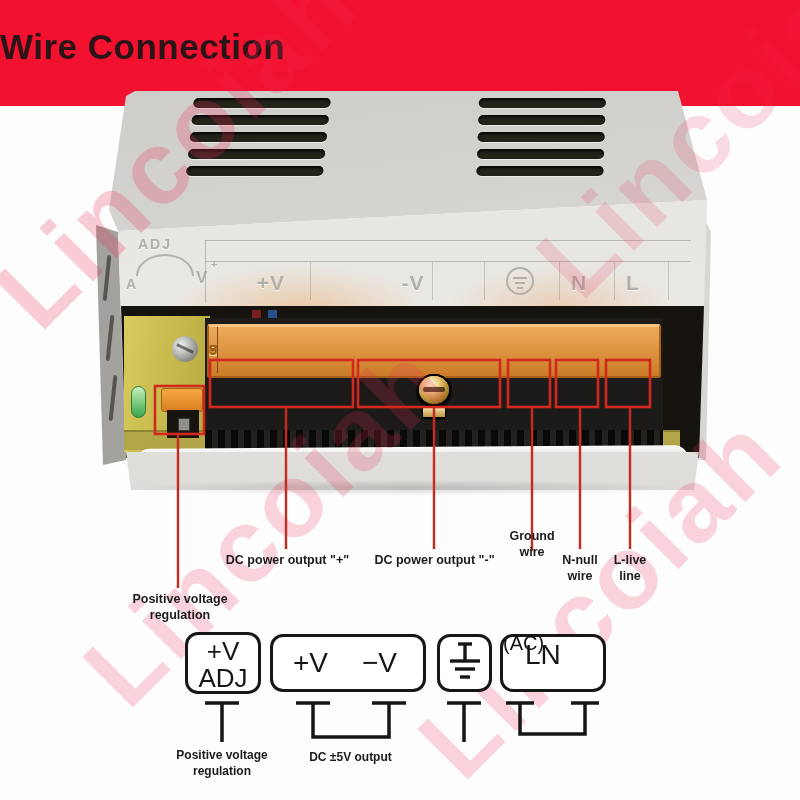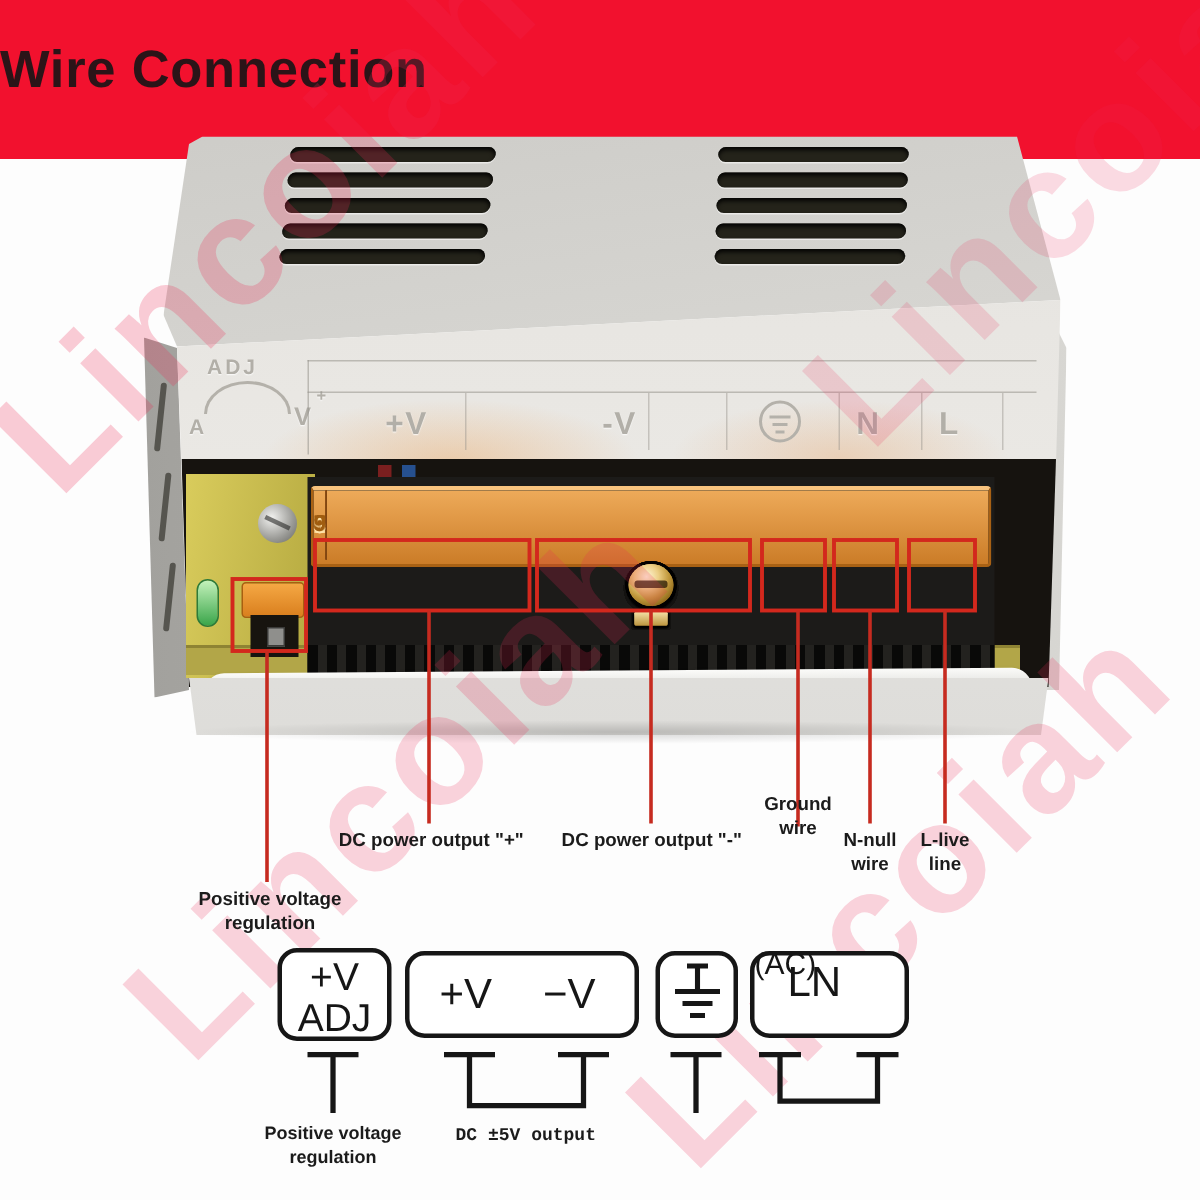--- a/index.html
+++ b/index.html
@@ -121,21 +121,21 @@
   .dbox-adj{left:185px;top:632px;width:76px;height:62px;text-align:center;font-size:26px;line-height:27px;padding-top:3px;}
   .dbox-out{left:270px;top:634px;width:156px;height:58px;display:flex;align-items:center;
             justify-content:space-between;padding:0 26px 0 20px;font-size:28px;}
   .dbox-gnd{left:437px;top:634px;width:55px;height:58px;display:flex;align-items:center;justify-content:center;}
   .dbox-ac{left:500px;top:634px;width:106px;height:58px;font-size:28px;}
   .dbox-ac .ln{position:static;display:flex;justify-content:space-between;padding:2px 20px 0 22px;}
   .dbox-ac .ac{position:static;display:block;text-align:center;font-size:20px;margin-top:-5px;}
   .pins-svg{left:0;top:0;z-index:4;}
   .caption{z-index:4;text-align:center;font-size:12px;font-weight:bold;color:#1b1b1b;line-height:16px;}
   .cap-adj{left:160px;top:747px;width:124px;}
-  .cap-out{left:278px;top:749px;width:145px;font-family:Liberation Mono, monospace;}
+  .cap-out{left:278px;top:749px;width:145px;}
   .cap-gnd{left:420px;top:747px;width:90px;}
   .cap-ac{left:497px;top:747px;width:112px;}
 </style>
 </head>
 <body>
 
 <div id="stage">
 
   <header class="banner">
     <h1>Wire Connection</h1>

